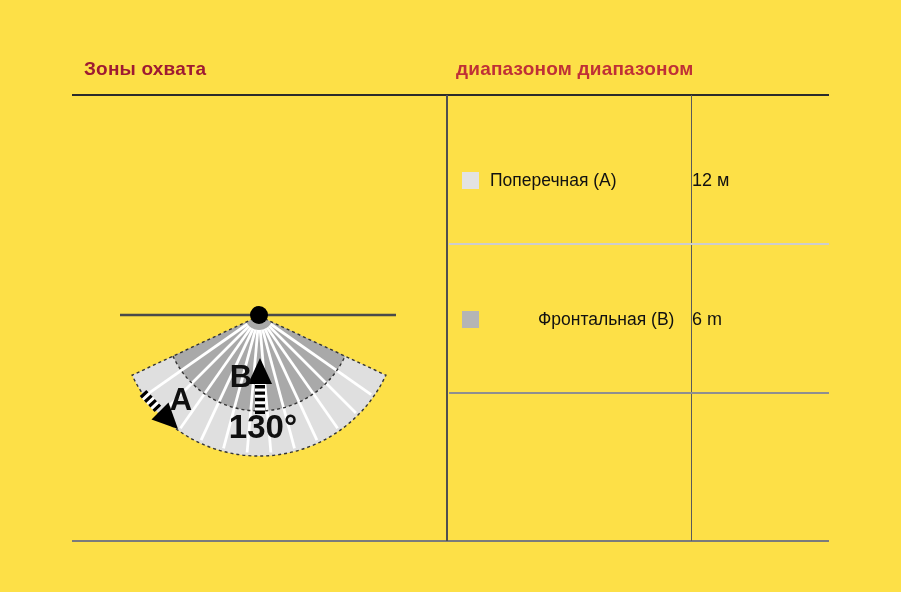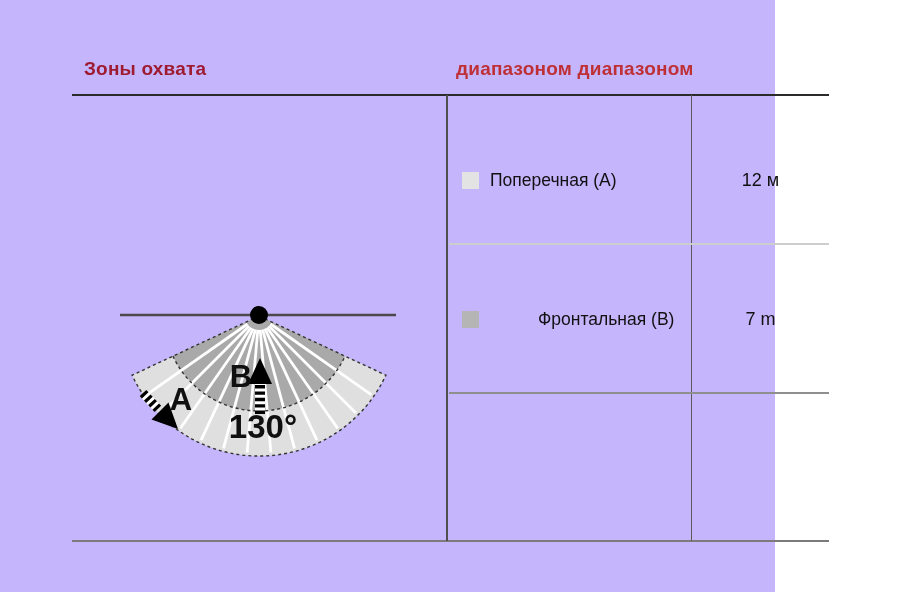--- a/index.html
+++ b/index.html
@@ -2,21 +2,21 @@
 <html><head>
 <meta charset="utf-8">
 <style>
   * { margin: 0; padding: 0; box-sizing: border-box; }
   html, body {
     width: 901px; height: 592px;
     background: #ffffff;
     font-family: "Liberation Sans", sans-serif;
     overflow: hidden;
   }
-  .page { position: relative; width: 775px; height: 592px; background: #c4b5fd; }
+  .page { position: relative; width: 901px; height: 592px; background: #fde047; }
 
   .heading {
     position: absolute; top: 58px;
     font-size: 19px; font-weight: bold; letter-spacing: 0.2px;
     white-space: nowrap;
   }
   .heading-left  { left: 84px;  color: #9e1b32; }
   .heading-right { left: 456px; color: #bf3036; }
 
   .rule { position: absolute; }
@@ -33,21 +33,21 @@
     height: 20px; font-size: 17.5px; color: #111; white-space: nowrap;
   }
   .row-1 .zone-row-label, .row-1.zone-value { top: 170px; }
   .row-2 .zone-row-label, .row-2.zone-value { top: 309px; gap: 48px; }
   .swatch {
     width: 17px; height: 17px; margin-right: 11px;
     display: inline-block; flex: 0 0 auto;
   }
   .zone-value {
     position: absolute; left: 692px; width: 137px;
-    text-align: center; font-size: 18px; color: #111;
+    font-size: 18px; color: #111;
     height: 20px; line-height: 20px; white-space: nowrap;
   }
 
   .diagram-svg { position: absolute; left: 100px; top: 290px; width: 320px; height: 180px; }
   .fan-label { font-family: "Liberation Sans", sans-serif; font-weight: bold; fill: #101010; }
 </style>
 </head>
 <body>
 
 <div class="page">
@@ -69,21 +69,21 @@
     </div>
   </div>
   <div class="zone-value row-1">12 м</div>
 
   <div class="row-2">
     <div class="zone-row-label">
       <span class="swatch" style="background: rgb(181, 181, 181);"></span>
       <span>Фронтальная (В)</span>
     </div>
   </div>
-  <div class="zone-value row-2">7 m</div>
+  <div class="zone-value row-2">6 m</div>
 
   <svg class="diagram-svg" viewBox="0 0 320 180">
 
     <line x1="20" y1="25" x2="296" y2="25" stroke-width="2.5" stroke="#4a4a4a"></line>
 
     <path d="M159,26 L32.1,85.2 A140,140 0 0 0 285.9,85.2 Z" fill="#dfdfdf"></path>
 
     <path d="M159,26 L72.9,66.1 A95,95 0 0 0 245.1,66.1 Z" fill="#a9a9a9"></path>
 
     <g id="fan-rays">

